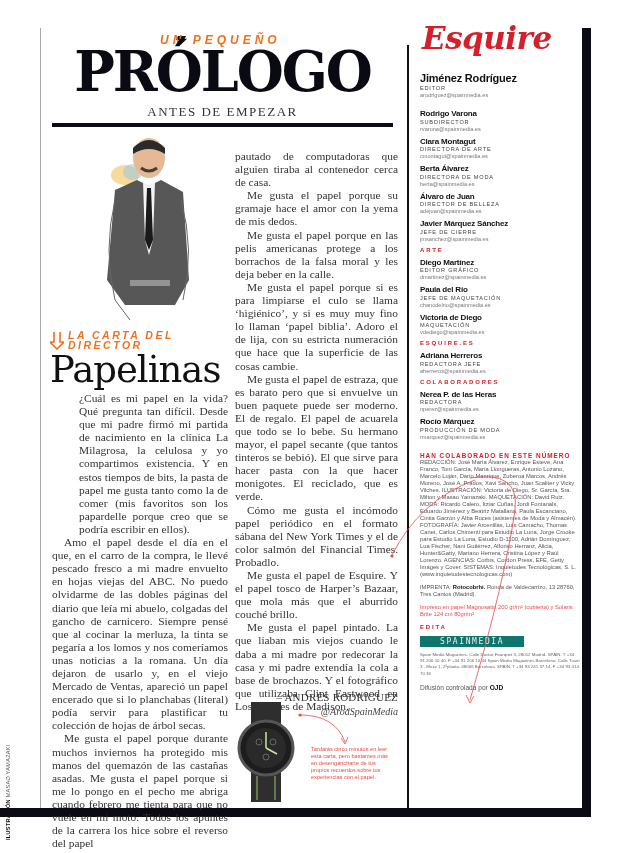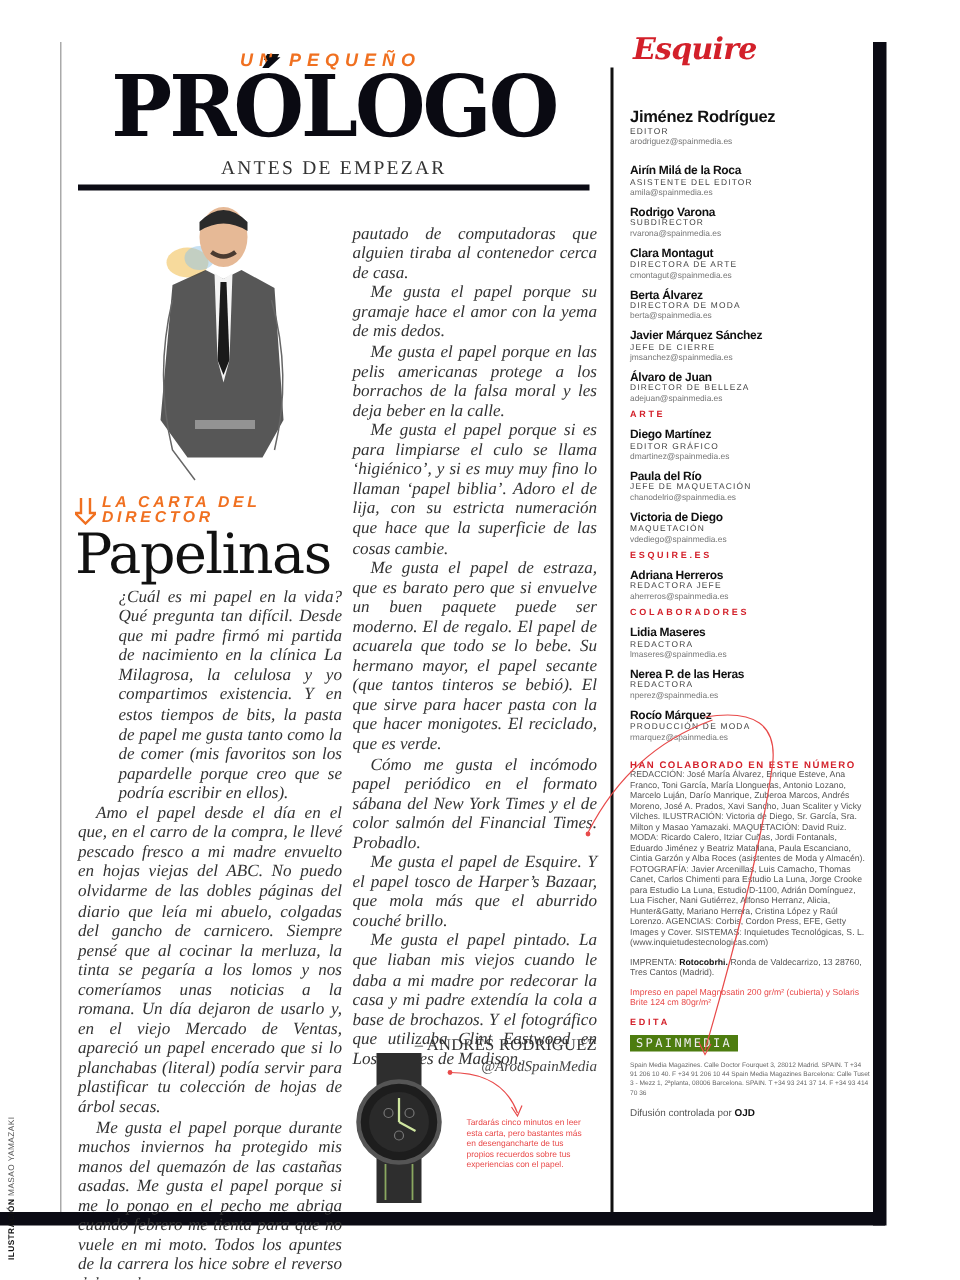--- a/index.html
+++ b/index.html
@@ -31,50 +31,50 @@
   .illustration { position: absolute; left: 85px; top: 130px; width: 125px; height: 200px; }
 
   .section-label { position: absolute; left: 50px; top: 330px; }
   .section-arrow { position: absolute; left: 0; top: 2px; width: 14px; height: 18px; }
   .section-text { position: absolute; left: 18px; top: 0; width: 140px;
     font-family: "Liberation Sans", sans-serif; font-weight: bold; font-style: italic; font-size: 10.5px; letter-spacing: 2.5px;
     color: #f07020; line-height: 10px; }
   .article-title { position: absolute; left: 50px; top: 348px; font-family: "DejaVu Serif", serif; font-size: 37px; color: #111; letter-spacing: -1px; font-weight: normal; }
 
   .col { position: absolute; font-family: "Liberation Serif", serif; font-size: 11.4px; line-height: 13.1px; text-align: justify; color: #333; }
-  .col p { text-indent: 12px; hyphens: auto; font-style: italic; }
+  .col p { text-indent: 12px; hyphens: auto; }
   .col p.first { text-indent: 0; margin-left: 27px; }
   .col-1 { left: 52px; top: 392px; width: 176px; }
   .col-2 { left: 235px; top: 150px; width: 163px; }
   .col-2 p.cont { text-indent: 0; }
 
   .signature { position: absolute; left: 235px; top: 691px; width: 163px; text-align: right; font-family: "Liberation Serif", serif; font-size: 11px; color: #333; letter-spacing: 0.2px; }
   .handle { position: absolute; left: 235px; top: 706px; width: 163px; text-align: right; font-family: "Liberation Serif", serif; font-style: italic; font-size: 10px; color: #444; }
 
   .watch { position: absolute; left: 237px; top: 702px; width: 60px; height: 100px; }
   .caption { position: absolute; left: 311px; top: 746px; width: 84px; font-family: "Liberation Sans", sans-serif; font-size: 5.6px; line-height: 7px; color: #e84a4a; }
 
   
-  .logo { position: absolute; left: 422px; top: 20px; font-family: "DejaVu Serif", serif; font-weight: bold; font-style: italic; font-size: 20px; color: #d3202a; letter-spacing: -0.5px; }
+  .logo { position: absolute; left: 422px; top: 20px; font-family: "DejaVu Serif", serif; font-weight: bold; font-style: italic; font-size: 31px; color: #d3202a; letter-spacing: -0.5px; }
   .mast { position: absolute; left: 420px; top: 72px; width: 160px; font-family: "Liberation Sans", sans-serif; }
   .m-item { margin-bottom: 4px; }
   .m-name { font-weight: bold; font-size: 8px; color: #111; line-height: 9.5px; letter-spacing: -0.2px; }
   .m-name.big { font-size: 11px; line-height: 13px; }
   .m-role { font-size: 5.6px; color: #444; letter-spacing: 0.8px; line-height: 7px; }
   .m-mail { font-size: 5.6px; color: #777; line-height: 7px; }
   .m-section { font-weight: bold; font-size: 6px; color: #d3202a; letter-spacing: 1.8px; margin: 4px 0 5px 0; }
   .m-gap { height: 6px; }
 
   .collab-title { font-weight: bold; font-size: 6.4px; line-height: 6.4px; color: #d3202a; letter-spacing: 1px; margin-top: 12px; }
   .collab-text { font-size: 5.8px; line-height: 7px; color: #555; }
   .imprenta { font-size: 5.8px; line-height: 7px; color: #555; margin-top: 6px; }
   .imprenta b { color: #111; }
   .impreso { font-size: 5.8px; line-height: 7px; color: #e84a4a; margin-top: 6px; }
   .edita { font-weight: bold; font-size: 6px; color: #d3202a; letter-spacing: 1.8px; margin-top: 6px; }
-  .spainmedia { display: inline-block; margin-top: 4px; background: #4d7c0f; color: #eee; font-family: "DejaVu Sans Mono", monospace; font-size: 8px; letter-spacing: 1.6px; padding: 1px 4px; }
+  .spainmedia { display: inline-block; margin-top: 4px; background: #0f766e; color: #eee; font-family: "DejaVu Sans Mono", monospace; font-size: 8px; letter-spacing: 1.6px; padding: 1px 20px; }
   .address { font-size: 4.4px; line-height: 6.2px; color: #666; margin-top: 4px; }
   .ojd { font-size: 6.6px; color: #555; margin-top: 7px; }
   .ojd b { color: #111; }
 
   .annot { position: absolute; left: 0; top: 0; width: 640px; height: 853px; pointer-events: none; }
 </style>
 </head>
 <body>
 
 <div class="page-frame-left"></div>
@@ -157,49 +157,44 @@
 
 <div class="mast">
   <div class="m-item">
     <div class="m-name big">Jiménez Rodríguez</div>
     <div class="m-role">EDITOR</div>
     <div class="m-mail">arodriguez@spainmedia.es</div>
   </div>
   <div class="m-gap"></div>
 
   <div class="m-item">
-    <div class="m-name">Airín Milá de la Roca</div>
-    <div class="m-role">ASISTENTE DEL EDITOR</div>
-    <div class="m-mail">amila@spainmedia.es</div>
-  </div>
-  <div class="m-item">
     <div class="m-name">Rodrigo Varona</div>
     <div class="m-role">SUBDIRECTOR</div>
     <div class="m-mail">rvarona@spainmedia.es</div>
   </div>
   <div class="m-item">
     <div class="m-name">Clara Montagut</div>
     <div class="m-role">DIRECTORA DE ARTE</div>
     <div class="m-mail">cmontagut@spainmedia.es</div>
   </div>
   <div class="m-item">
     <div class="m-name">Berta Álvarez</div>
     <div class="m-role">DIRECTORA DE MODA</div>
     <div class="m-mail">berta@spainmedia.es</div>
   </div>
   <div class="m-item">
+    <div class="m-name">Álvaro de Juan</div>
+    <div class="m-role">DIRECTOR DE BELLEZA</div>
+    <div class="m-mail">adejuan@spainmedia.es</div>
+  </div>
+  <div class="m-item">
     <div class="m-name">Javier Márquez Sánchez</div>
     <div class="m-role">JEFE DE CIERRE</div>
     <div class="m-mail">jmsanchez@spainmedia.es</div>
   </div>
-  <div class="m-item">
-    <div class="m-name">Álvaro de Juan</div>
-    <div class="m-role">DIRECTOR DE BELLEZA</div>
-    <div class="m-mail">adejuan@spainmedia.es</div>
-  </div>
 
   <div class="m-section">ARTE</div>
   <div class="m-item">
     <div class="m-name">Diego Martínez</div>
     <div class="m-role">EDITOR GRÁFICO</div>
     <div class="m-mail">dmartinez@spainmedia.es</div>
   </div>
   <div class="m-item">
     <div class="m-name">Paula del Río</div>
     <div class="m-role">JEFE DE MAQUETACIÓN</div>
@@ -212,25 +207,20 @@
   </div>
 
   <div class="m-section">ESQUIRE.ES</div>
   <div class="m-item">
     <div class="m-name">Adriana Herreros</div>
     <div class="m-role">REDACTORA JEFE</div>
     <div class="m-mail">aherreros@spainmedia.es</div>
   </div>
 
   <div class="m-section">COLABORADORES</div>
-  <div class="m-item">
-    <div class="m-name">Lidia Maseres</div>
-    <div class="m-role">REDACTORA</div>
-    <div class="m-mail">lmaseres@spainmedia.es</div>
-  </div>
   <div class="m-item">
     <div class="m-name">Nerea P. de las Heras</div>
     <div class="m-role">REDACTORA</div>
     <div class="m-mail">nperez@spainmedia.es</div>
   </div>
   <div class="m-item">
     <div class="m-name">Rocío Márquez</div>
     <div class="m-role">PRODUCCIÓN DE MODA</div>
     <div class="m-mail">rmarquez@spainmedia.es</div>
   </div>

